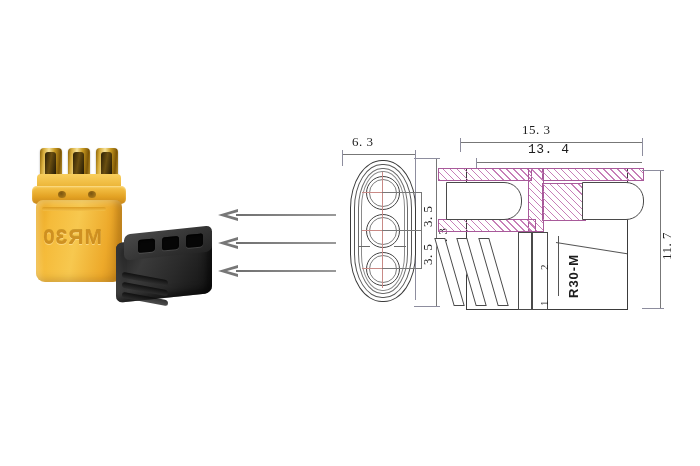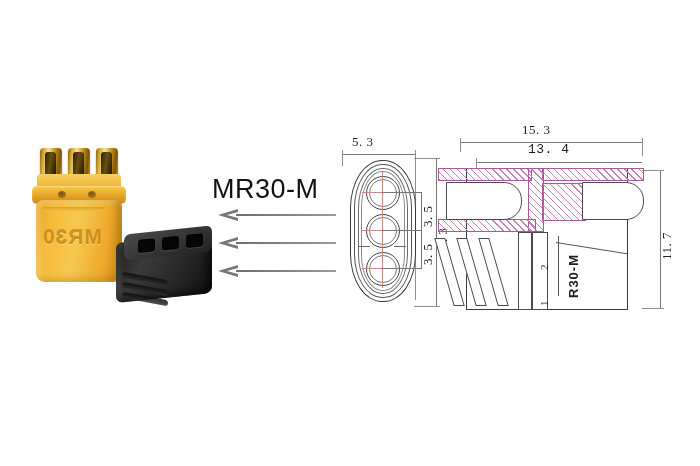--- a/index.html
+++ b/index.html
@@ -218,41 +218,40 @@
         <span class="chev cv3"></span>
       </div>
       <div class="captop">
         <span class="caphole ch1"></span>
         <span class="caphole ch2"></span>
         <span class="caphole ch3"></span>
       </div>
     </div>
   </div>
 
-  <div class="model-label">MR30-M</div>
 
   <div class="arrow a1">
     <span class="head"></span>
     <span class="notch"></span>
     <span class="shaft"></span>
   </div>
   <div class="arrow a2">
     <span class="head"></span>
     <span class="notch"></span>
     <span class="shaft"></span>
   </div>
   <div class="arrow a3">
     <span class="head"></span>
     <span class="notch"></span>
     <span class="shaft"></span>
   </div>
 
   <div class="front">
 
-    <div class="dimtext" style="left:16px;top:6px;">5. 3</div>
+    <div class="dimtext" style="left:16px;top:6px;">6. 3</div>
     <div class="line hline thin" style="left:6px;top:26px;width:74px;"></div>
     <div class="line vline ext" style="left:6px;top:22px;height:16px;"></div>
     <div class="line vline ext" style="left:79px;top:22px;height:150px;"></div>
 
     <div class="oval-outer"></div>
     <div class="oval-m"></div>
     <div class="oval-i"></div>
     <div class="oval-i2"></div>
     <div class="waist" style="left:22px;top:118px;"></div>
     <div class="waist" style="left:58px;top:118px;"></div>

